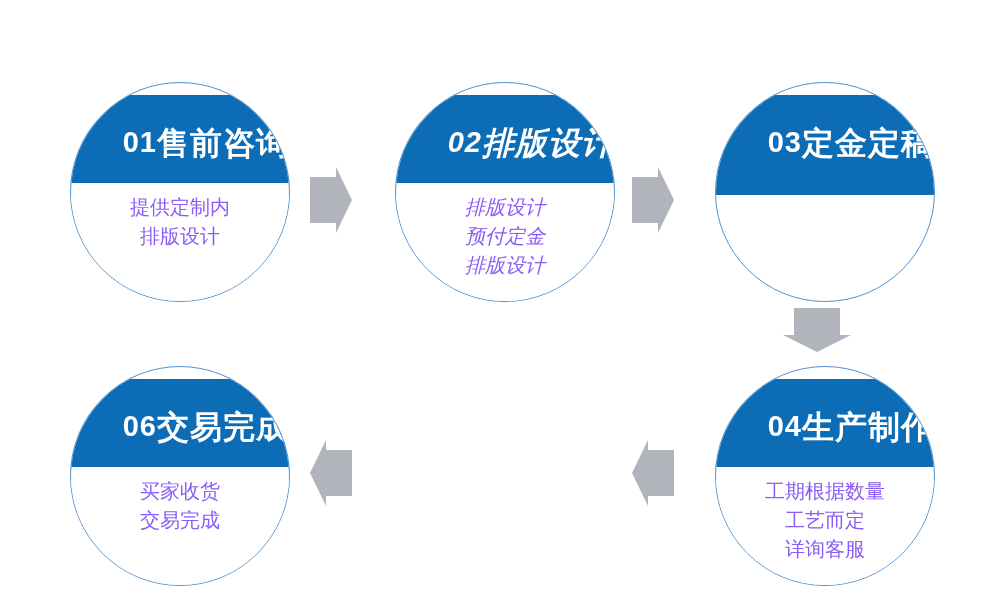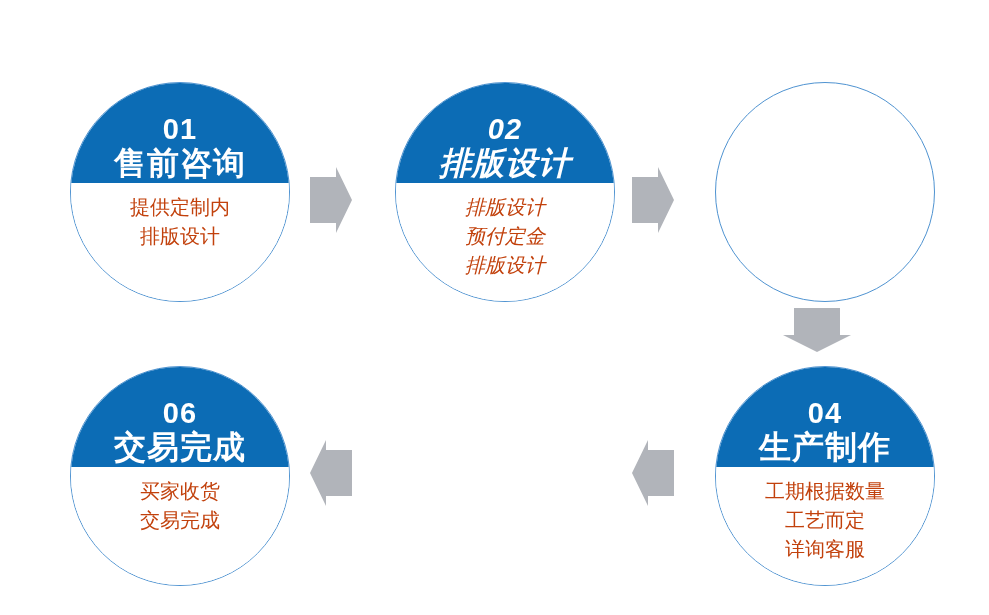--- a/index.html
+++ b/index.html
@@ -30,27 +30,27 @@
     border-radius: 50%;
     border: 1px solid #4f93d1;
     box-sizing: border-box;
     overflow: hidden;
     background: #ffffff;
   }
 
   .node-top {
     position: absolute;
     left: 0;
-    top: 0;
+    top: 12px;
     width: 100%;
     height: 46%;
     background: #0c6cb5;
     box-sizing: border-box;
     display: flex;
-    flex-direction: column;
+    flex-direction: row;
     align-items: center;
     justify-content: flex-end;
     padding-bottom: 2px;
   }
 
   .node-number {
     color: #ffffff;
     font-size: 29px;
     font-weight: bold;
     line-height: 1.0;
@@ -77,21 +77,21 @@
     background: #ffffff;
     display: flex;
     flex-direction: column;
     align-items: center;
     justify-content: flex-start;
     padding-top: 10px;
     box-sizing: border-box;
   }
 
   .node-line {
-    color: #c2410c;
+    color: #8b5cf6;
     font-size: 20px;
     line-height: 1.45;
     white-space: nowrap;
     text-align: center;
   }
 
   
   .arrow {
     position: absolute;
   }
@@ -134,20 +134,24 @@
       <div class="node-title">排版设计</div>
     </div>
     <div class="node-bottom">
       <div class="node-line">排版设计</div>
       <div class="node-line">预付定金</div>
       <div class="node-line">排版设计</div>
     </div>
   </div>
 
   <div class="node" id="node-03">
+    <div class="node-top">
+      <div class="node-number">03</div>
+      <div class="node-title">定金定稿</div>
+    </div>
   </div>
 
   <div class="node" id="node-04">
     <div class="node-top">
       <div class="node-number">04</div>
       <div class="node-title">生产制作</div>
     </div>
     <div class="node-bottom">
       <div class="node-line">工期根据数量</div>
       <div class="node-line">工艺而定</div>

